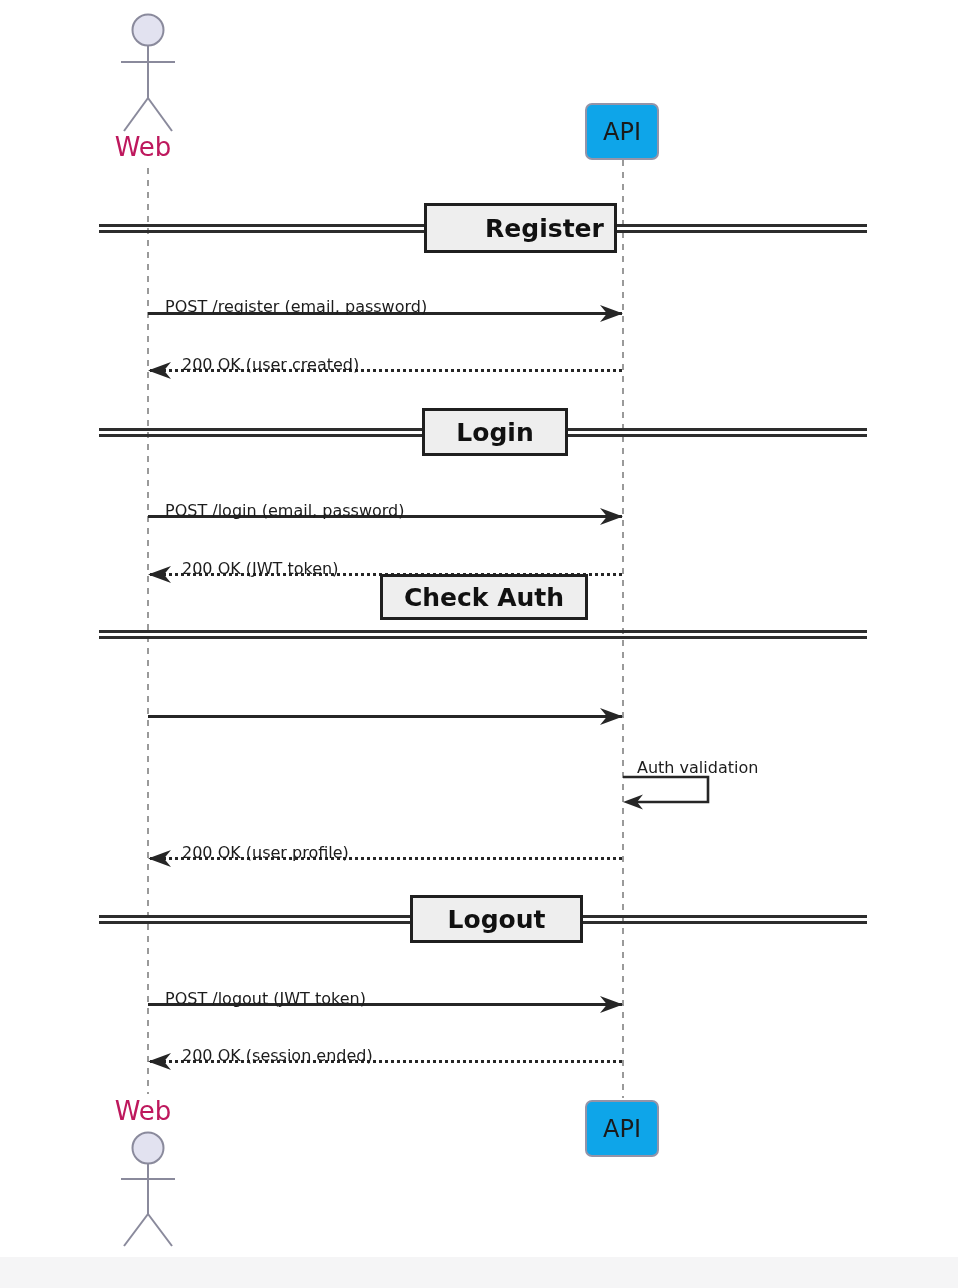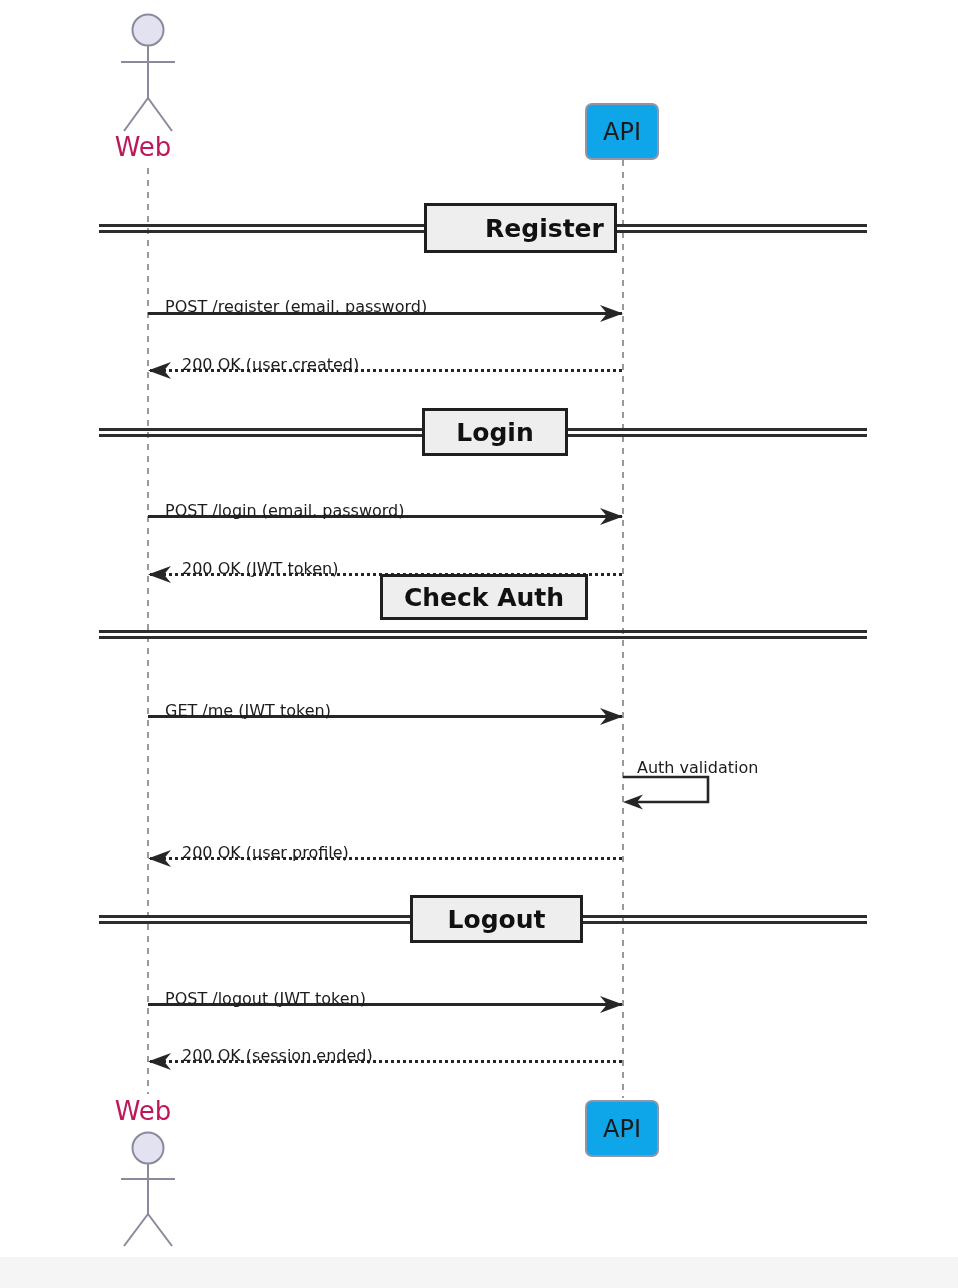--- a/index.html
+++ b/index.html
@@ -83,21 +83,20 @@
 
   <div class="msg-label" style="left:182px;top:543px;">200 OK (JWT token)</div>
   <div class="line-dotted" style="left:150px;top:573px;width:472px;"></div>
   <svg class="ah" style="left:148px;top:566px;" width="23" height="17" viewBox="0 0 23 17">
     <polygon points="0,8.5 23,0 16,8.5 23,17" fill="#262626"></polygon>
     </svg>
 
   <div class="divider-lines" style="top:630px;"></div>
   <div class="divider-box" style="left:380px;top:574px;width:208px;height:46px;">Check Auth</div>
 
-  <div class="msg-label" style="left:165px;top:685px;">GET /me (JWT token)</div>
   <div class="line-solid" style="left:148px;top:715px;width:474px;"></div>
   <svg class="ah" style="left:600px;top:708px;" width="23" height="17" viewBox="0 0 23 17">
     <polygon points="23,8.5 0,0 7,8.5 0,17" fill="#262626"></polygon>
     </svg>
 
   <div class="msg-label" style="left:637px;top:742px;">Auth validation</div>
   <svg class="ah" style="left:622px;top:770px;" width="92" height="44" viewBox="0 0 92 44">
     <path d="M1,7 L86,7 L86,32 L14,32" fill="none" stroke="#262626" stroke-width="2.6"></path>
     <polygon points="1,32 21,24.5 15,32 21,39.5" fill="#262626"></polygon>
   </svg>

